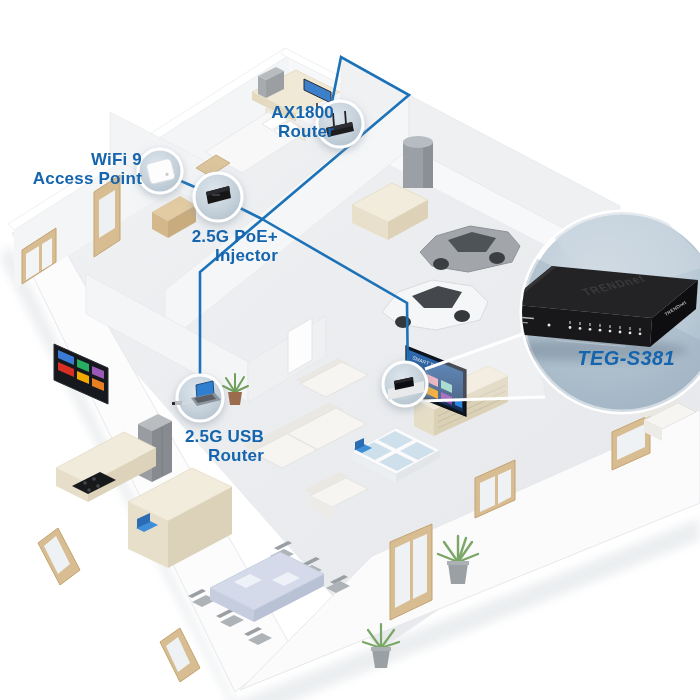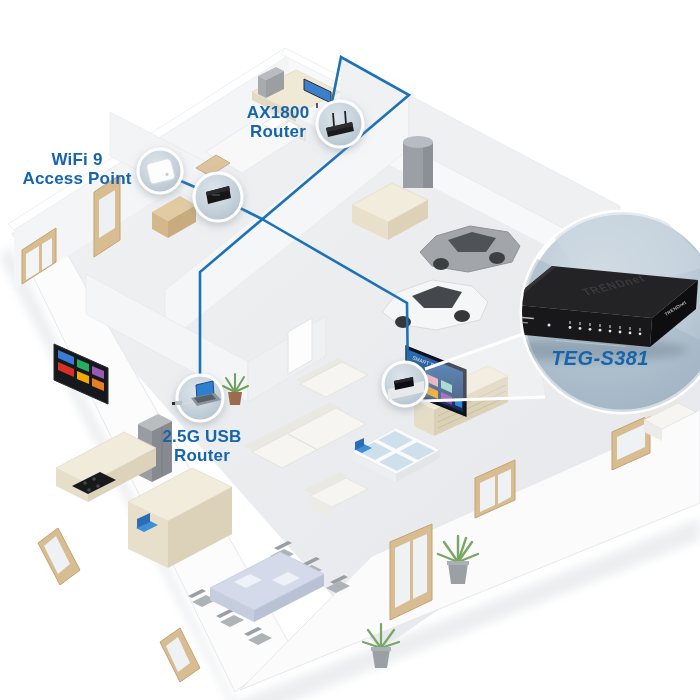--- a/index.html
+++ b/index.html
@@ -1,19 +1,19 @@
 <!DOCTYPE html>
 <html><head>
 <meta charset="utf-8">
 <style>
   html,body{margin:0;padding:0;background:#ffffff;}
   .stage{position:relative;width:700px;height:700px;overflow:hidden;background:#ffffff;
          font-family:"Liberation Sans",sans-serif;}
   .stage svg{position:absolute;left:0;top:0;}
-  .lbl{position:absolute;color:#1565ae;font-weight:bold;text-align:center;
+  .lbl{position:absolute;color:#1565ae;font-weight:bold;text-align:right;
        white-space:pre-line;line-height:1.12;font-size:17px;letter-spacing:.2px;}
   .lbl.big{font-size:20px;letter-spacing:.4px;font-style:italic;}
 </style>
 </head>
 <body>
 
 <div class="stage">
 <svg width="700" height="700" viewBox="0 0 700 700">
   <defs>
     <radialGradient id="calloutGrad" cx="42%" cy="35%" r="75%">
@@ -402,16 +402,18 @@
         <rect x="556" y="340" width="70" height="1" fill="#ffffff" opacity="0.3" transform="rotate(5 556 340)"></rect>
       </g>
     </g>
   </g>
 </svg>
 
 <div class="lbl" style="left:222px;top:103px;width:112px;">AX1800
 Router</div>
 <div class="lbl" style="left:12px;top:150px;width:130px;">WiFi 9
 Access Point</div>
+<div class="lbl" style="left:158px;top:227px;width:120px;">2.5G PoE+
+Injector</div>
 <div class="lbl" style="left:140px;top:427px;width:124px;">2.5G USB
 Router</div>
 <div class="lbl big" style="left:525px;top:347px;width:150px;">TEG-S381</div>
 </div>
 
 </body></html>

